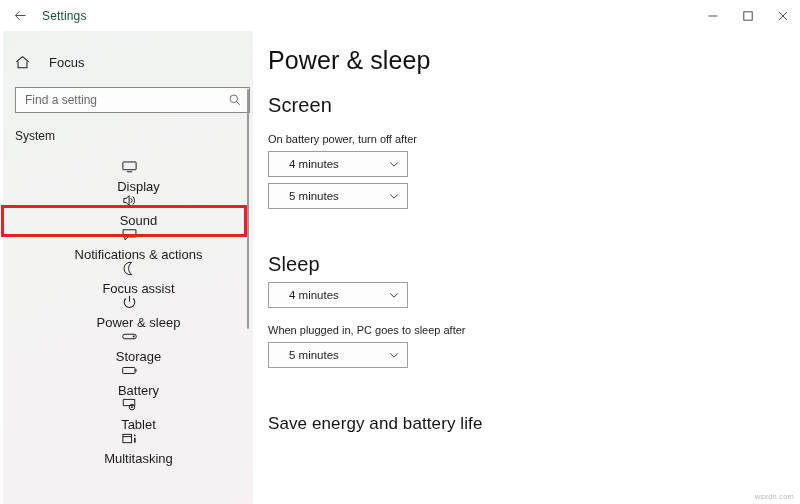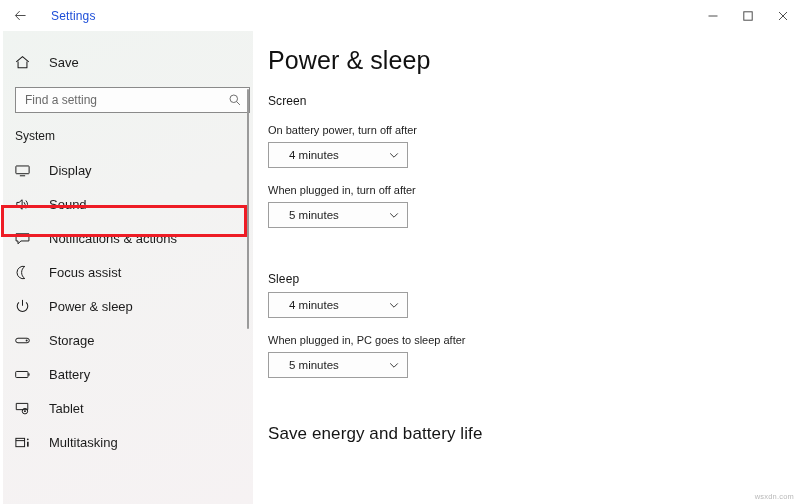--- a/index.html
+++ b/index.html
@@ -41,23 +41,23 @@
     width: 40px;
     height: 31px;
     display: flex;
     align-items: center;
     justify-content: center;
     color: #4a4a4a;
   }
   .tb-back svg { display: block; }
   .tb-title {
     font-size: 12px;
-    color: #1d4ed8;
+    color: #14532d;
     letter-spacing: .15px;
-    margin-left: 11px;
+    margin-left: 2px;
   }
   .tb-spacer { flex: 1 1 auto; }
   .tb-btns { display: flex; height: 31px; }
   .tb-btn {
     width: 35px;
     height: 31px;
     display: flex;
     align-items: center;
     justify-content: center;
     color: #4e4e4e;
@@ -159,20 +159,21 @@
 
   .nav-list {
     margin-top: 10px;
   }
   .nav-item {
     display: flex;
     align-items: center;
     height: 34px;
     padding-left: 14px;
     position: relative;
+    flex-direction: column;
   }
   .nav-label {
     font-size: 13px;
     color: #1b1b1b;
     margin-left: 9px;
     white-space: nowrap;
   }
 
   
   .hilite-box {
@@ -195,21 +196,21 @@
     overflow: hidden;
   }
   .page-title {
     font-size: 25px;
     font-weight: normal;
     color: #111111;
     margin: 15px 0 0 0;
     letter-spacing: .1px;
   }
   .sec-head {
-    font-size: 12px;
+    font-size: 20px;
     color: #141414;
     margin-top: 19px;
     letter-spacing: .1px;
   }
   .sec-head.sleep { margin-top: 44px; }
   .sec-head.energy { margin-top: 46px; font-size: 17px; }
   .field-label {
     font-size: 11px;
     color: #1d1d1d;
     margin-top: 16px;
@@ -293,21 +294,21 @@
     <div class="sidebar">
       <div class="side-leftedge"></div>
 
       <div class="home-row">
         <span class="ic">
           <svg width="17" height="17" viewBox="0 0 18 18">
             <path d="M2.4 8.3 L9 2.8 L15.6 8.3" fill="none" stroke="currentColor" stroke-width="1.1" stroke-linejoin="round"></path>
             <path d="M4.3 8.0 V14.6 H13.7 V8.0" fill="none" stroke="currentColor" stroke-width="1.1" stroke-linejoin="round"></path>
           </svg>
         </span>
-        <span class="home-label">Save</span>
+        <span class="home-label">Focus</span>
       </div>
 
       <div class="search-wrap">
         <input class="search-input" type="text" placeholder="Find a setting" style="">
         <span class="search-ic">
           <svg width="14" height="14" viewBox="0 0 16 16">
             <circle cx="6.6" cy="6.6" r="4.3" fill="none" stroke="currentColor" stroke-width="1"></circle>
             <line x1="9.8" y1="9.8" x2="13.6" y2="13.6" stroke="currentColor" stroke-width="1"></line>
           </svg>
         </span>
@@ -426,21 +427,20 @@
       <div class="field-label">On battery power, turn off after</div>
       <div class="combo">
         <span class="combo-val">4 minutes</span>
         <span class="combo-chev">
           <svg width="12" height="12" viewBox="0 0 12 12">
             <path d="M2.2 4.4 L6 8.2 L9.8 4.4" fill="none" stroke="currentColor" stroke-width="1"></path>
           </svg>
         </span>
       </div>
 
-      <div class="field-label">When plugged in, turn off after</div>
       <div class="combo">
         <span class="combo-val">5 minutes</span>
         <span class="combo-chev">
           <svg width="12" height="12" viewBox="0 0 12 12">
             <path d="M2.2 4.4 L6 8.2 L9.8 4.4" fill="none" stroke="currentColor" stroke-width="1"></path>
           </svg>
         </span>
       </div>
 
       <div class="sec-head sleep">Sleep</div>

